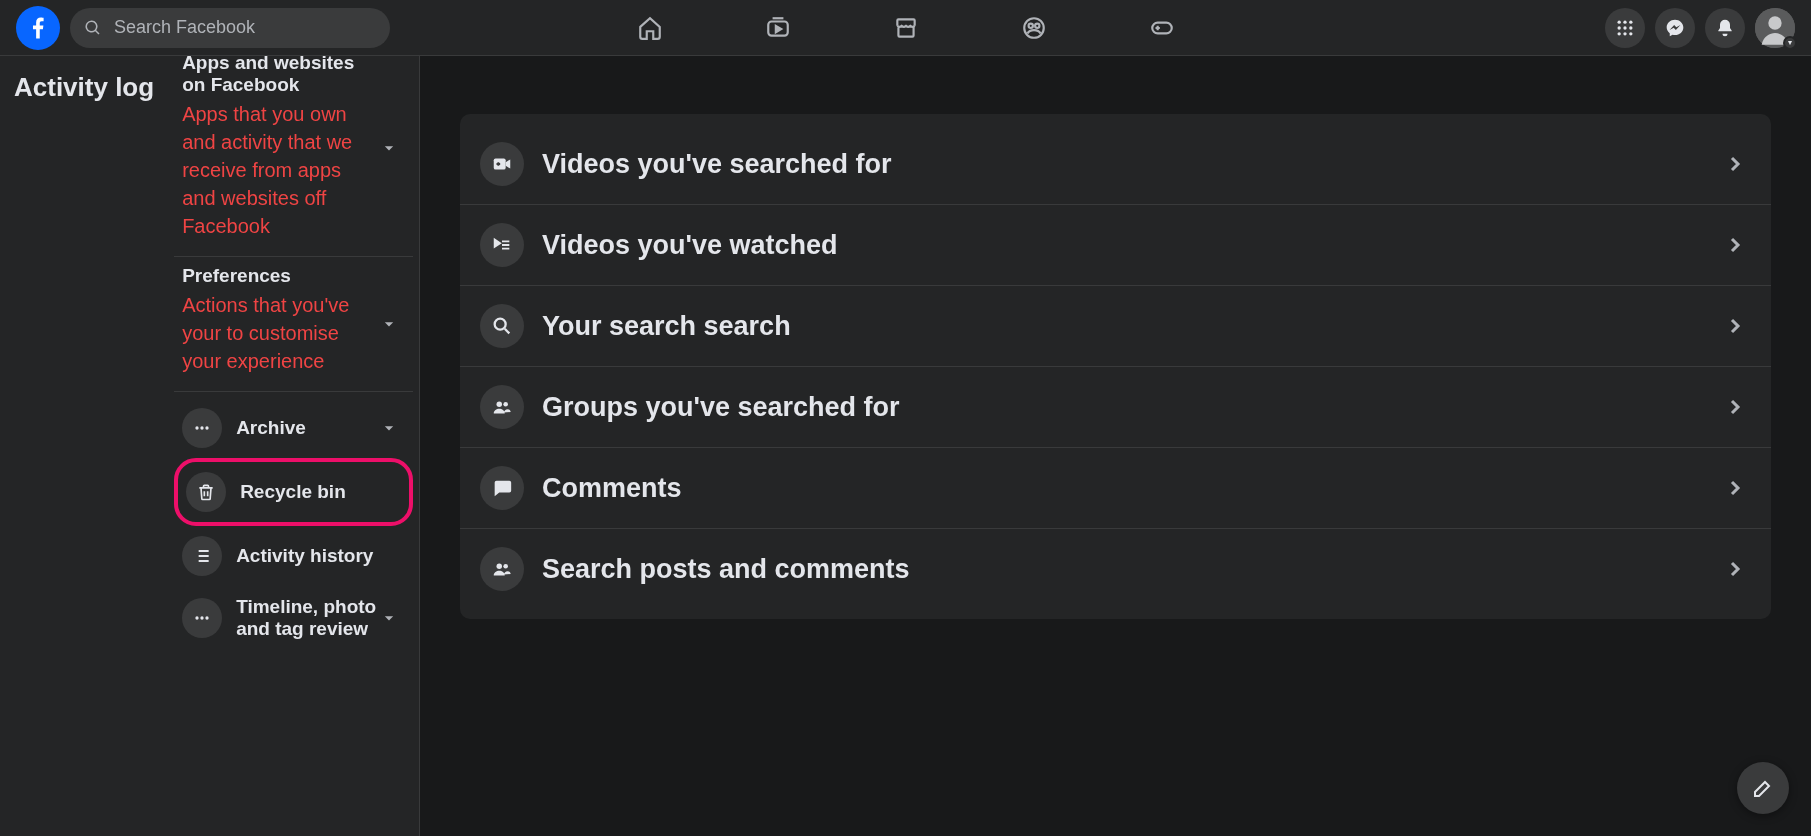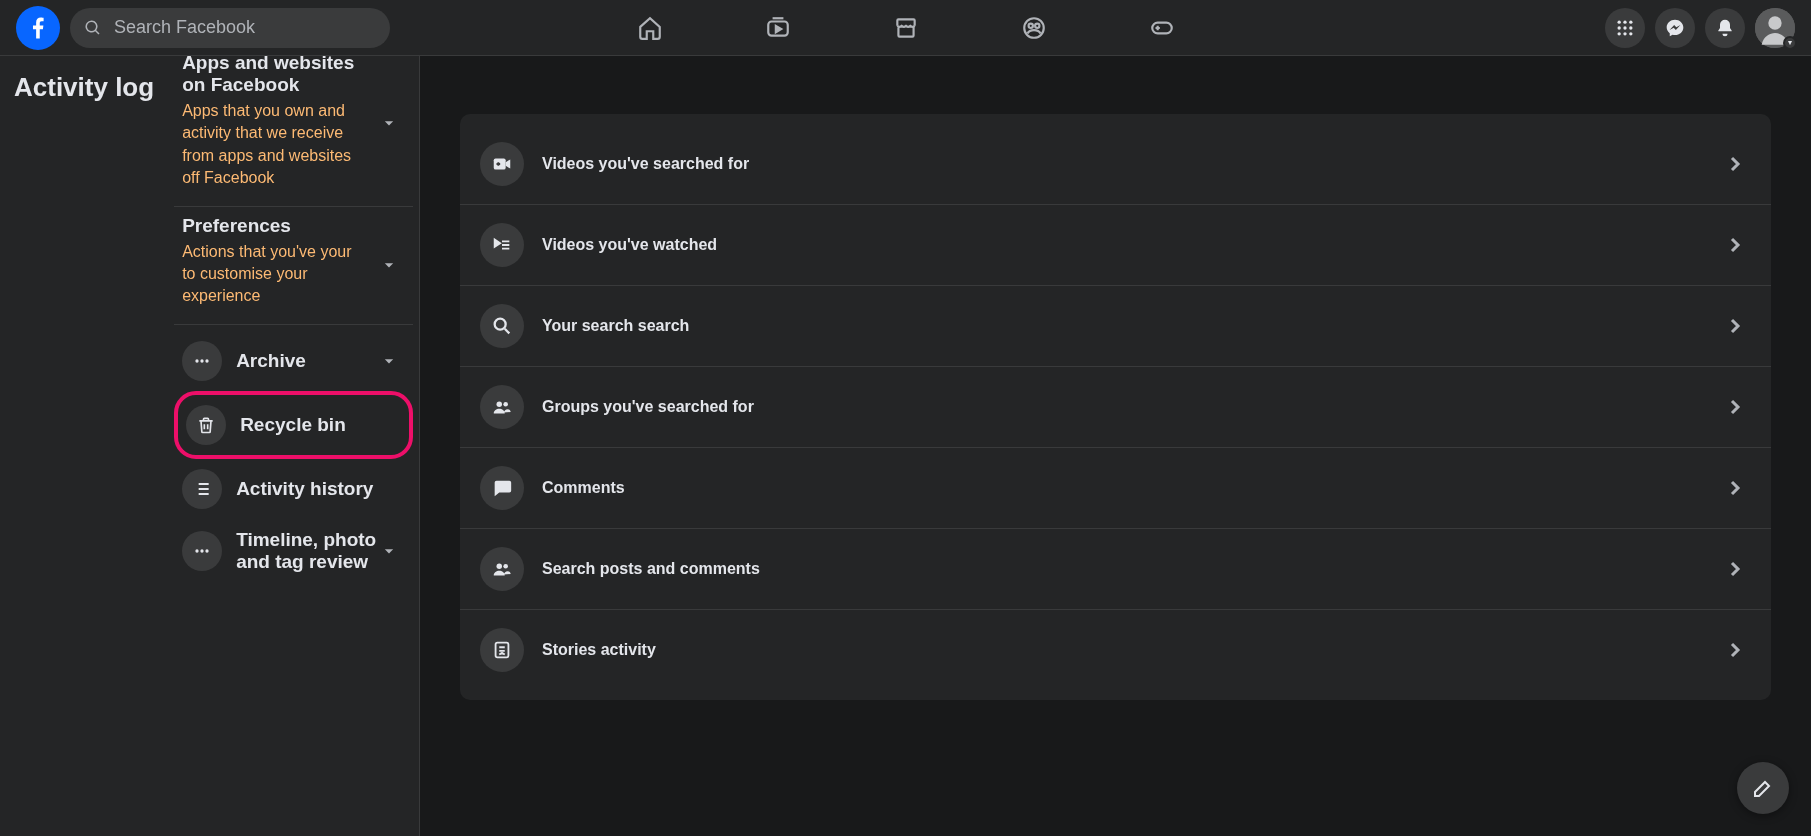--- a/index.html
+++ b/index.html
@@ -135,22 +135,22 @@
     position: relative;
   }
   .sb-section .title {
     font-size: 19px;
     font-weight: 700;
     color: #e4e6eb;
     margin-bottom: 4px;
     padding-right: 40px;
   }
   .sb-section .desc {
-    font-size: 16px;
-    color: #fdba74;
+    font-size: 20px;
+    color: #ef4444;
     padding-right: 40px;
     line-height: 1.4;
   }
   .sb-section .chev {
     position: absolute;
     right: 14px;
     top: 50%;
     transform: translateY(-50%);
     color: #b0b3b8;
   }
@@ -215,21 +215,21 @@
     border-radius: 50%;
     background: #3a3b3c;
     display: flex;
     align-items: center;
     justify-content: center;
     margin-right: 18px;
     flex-shrink: 0;
     color: #e4e6eb;
   }
   .row .label {
-    font-size: 16px;
+    font-size: 27px;
     font-weight: 600;
     color: #e4e6eb;
   }
   .row .chev-r {
     position: absolute;
     right: 24px;
     color: #b0b3b8;
   }
   .fab {
     position: fixed;
@@ -499,35 +499,20 @@
             </svg>
         </div>
         <div class="label">Search posts and comments</div>
         <span class="chev-r">
             <svg viewBox="0 0 24 24" width="24" height="24" fill="none" stroke="currentColor" stroke-width="3">
               <path d="M9 6l6 6-6 6"></path>
             </svg>
           </span>
       </div>
 
-      <div class="row">
-        <div class="badge">
-          <svg viewBox="0 0 24 24" width="22" height="22" fill="none" stroke="currentColor" stroke-width="2">
-              <rect x="5" y="4" width="14" height="16" rx="2"></rect>
-              <path d="M9 9h6M9 13h6"></path>
-              <path d="M9 17l3-2 3 2" fill="currentColor"></path>
-            </svg>
-        </div>
-        <div class="label">Stories activity</div>
-        <span class="chev-r">
-            <svg viewBox="0 0 24 24" width="24" height="24" fill="none" stroke="currentColor" stroke-width="3">
-              <path d="M9 6l6 6-6 6"></path>
-            </svg>
-          </span>
-      </div>
 
     </div>
   </div>
 </div>
 
 <div class="fab">
   <svg viewBox="0 0 24 24" width="24" height="24" fill="none" stroke="currentColor" stroke-width="2">
       <path d="M4 20h4l10-10-4-4L4 16v4zM14 6l4 4"></path>
     </svg>
 </div>

